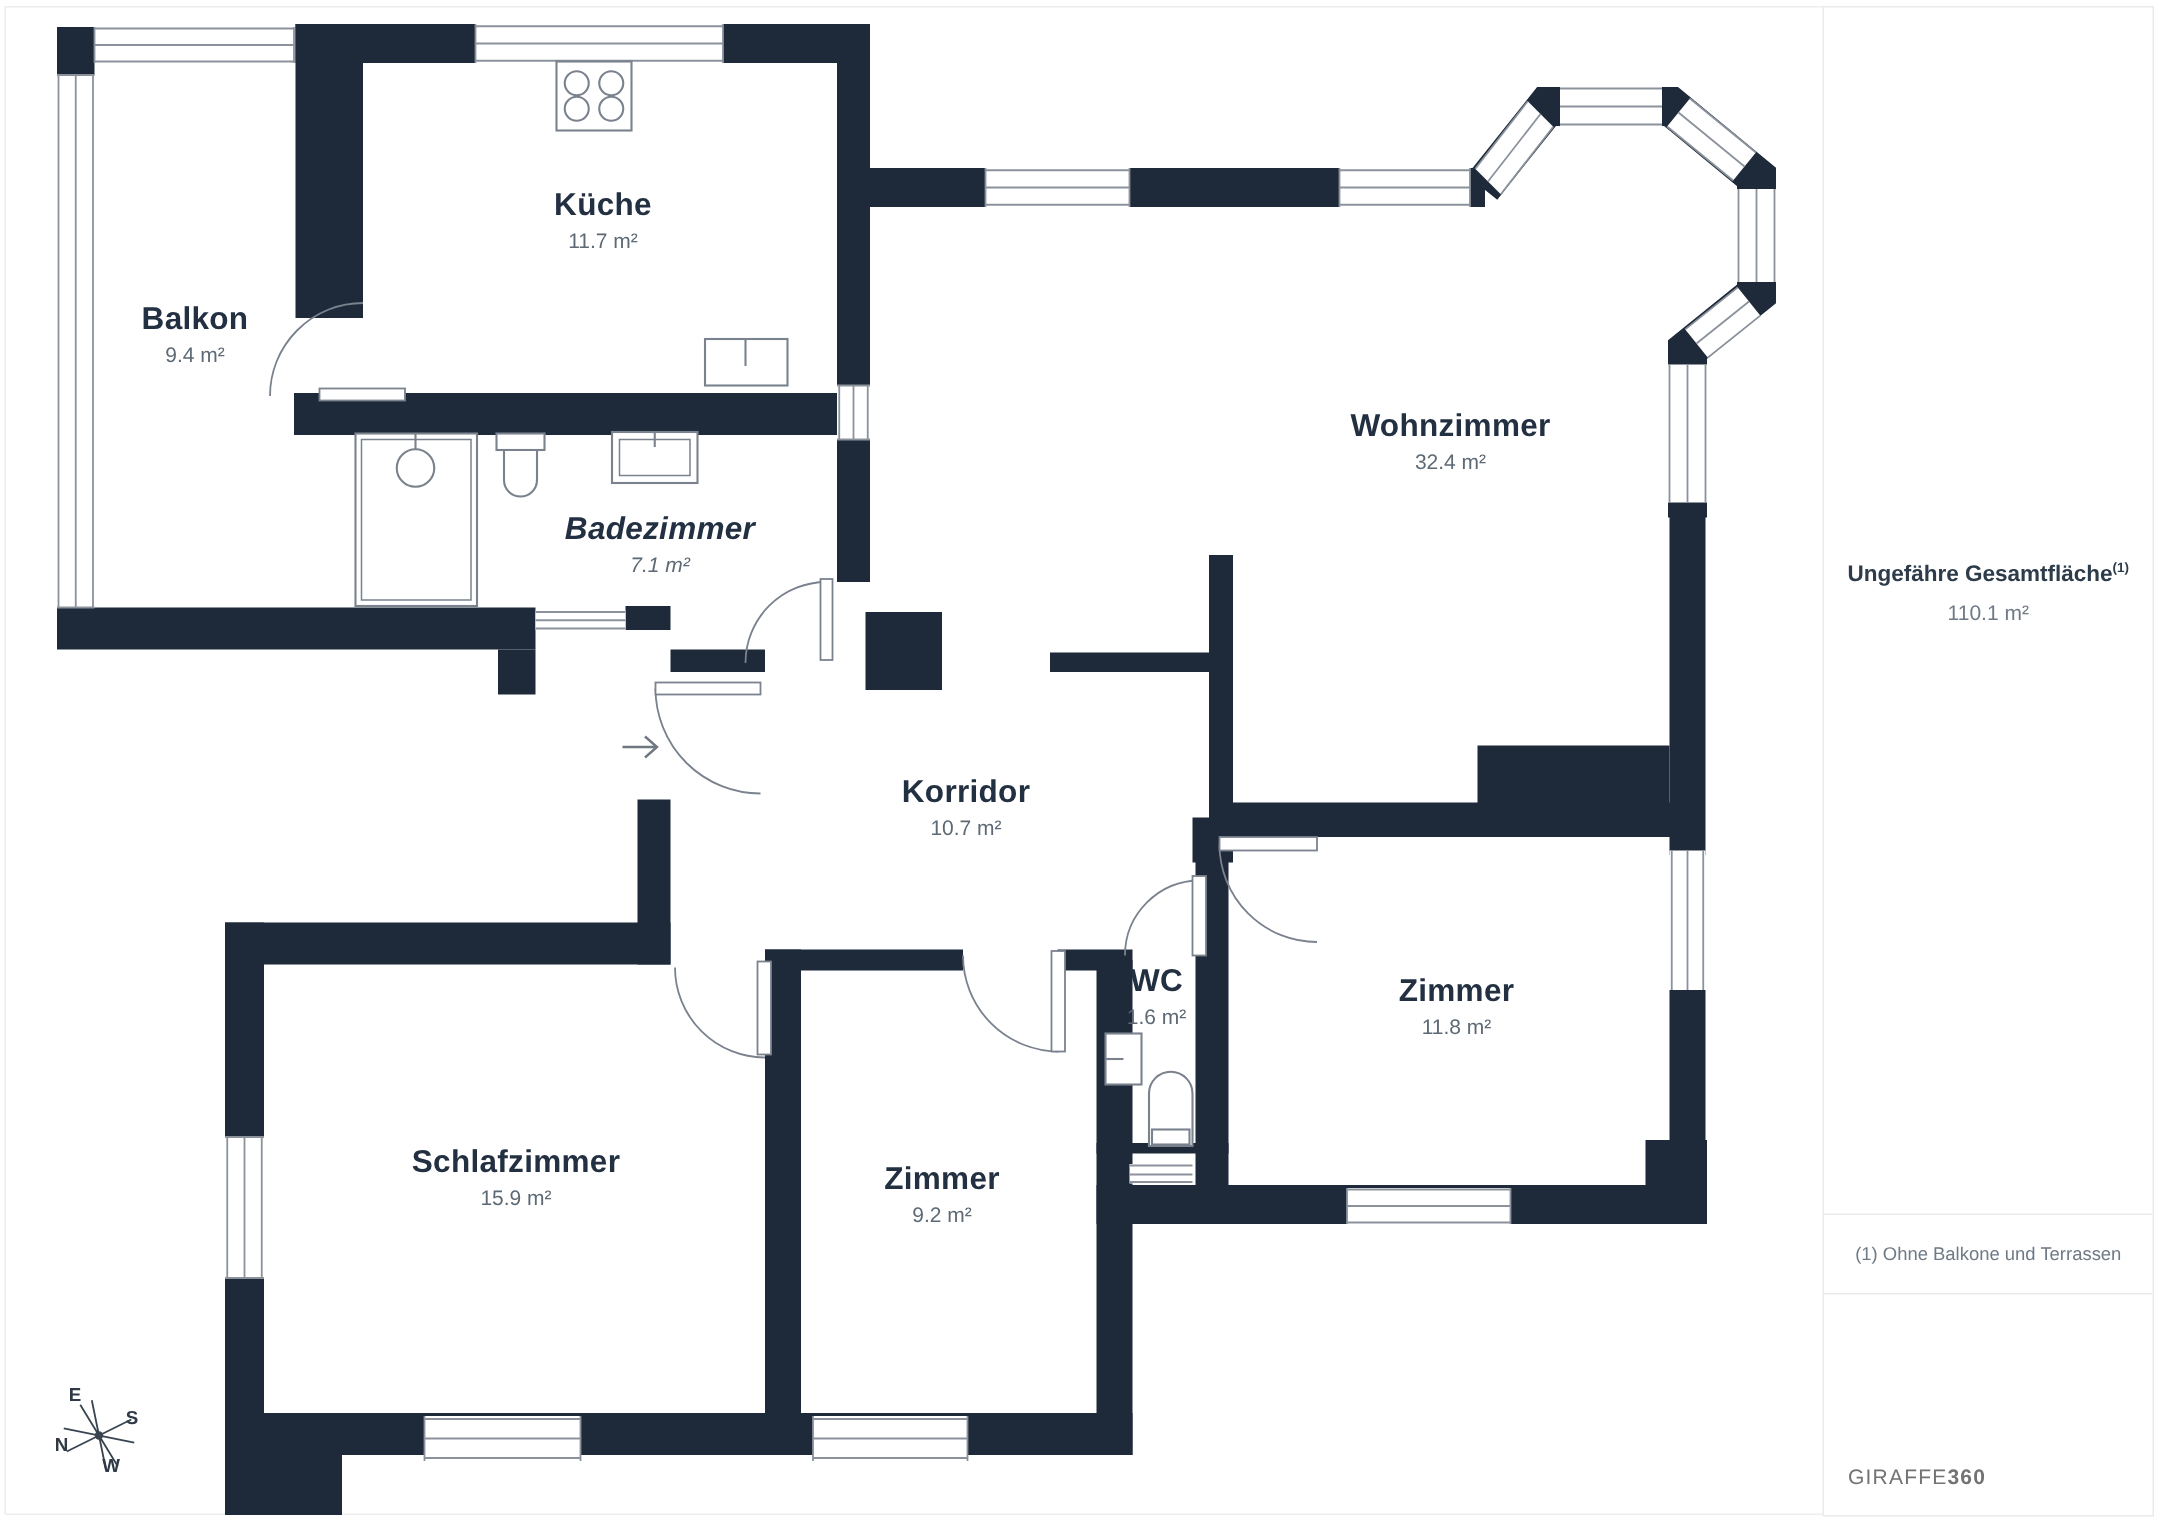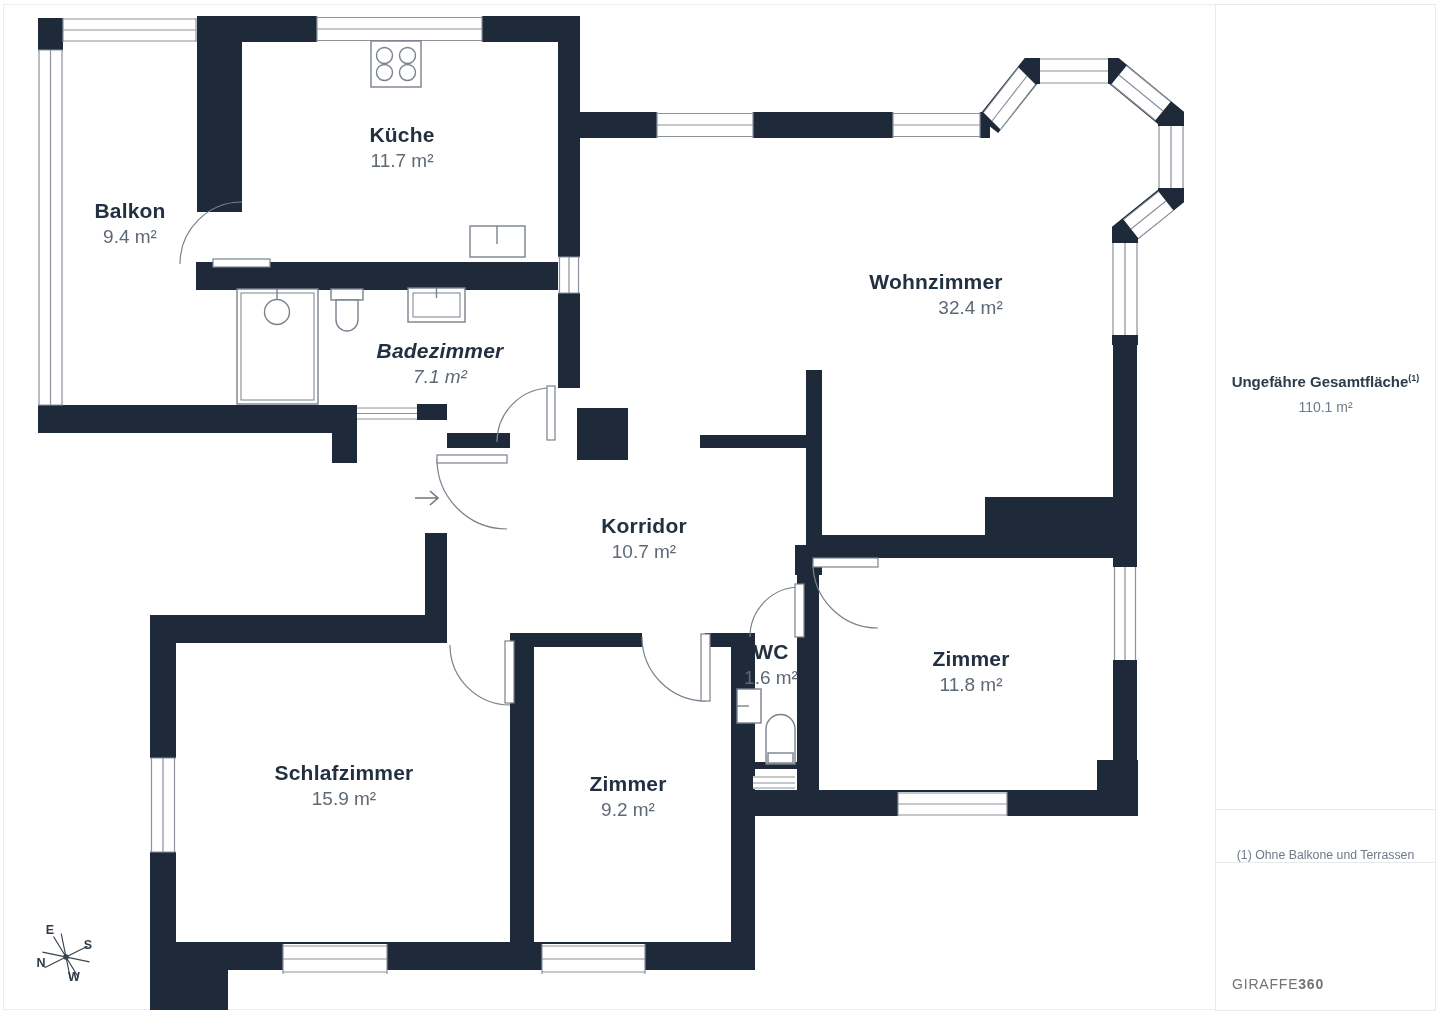--- a/index.html
+++ b/index.html
@@ -3,32 +3,32 @@
 <meta charset="utf-8">
 <style>
   html,body{margin:0;padding:0;background:#ffffff;width:1440px;height:1019px;overflow:hidden;
     font-family:"Liberation Sans", sans-serif;}
   #page{position:relative;width:1440px;height:905px;background:#fff;}
   #page-frame{position:absolute;left:3px;top:4px;width:1432px;height:1006px;border:1px solid #ededed;box-sizing:border-box;}
   #plan-svg{position:absolute;left:0;top:0;}
   
   .room-label{position:absolute;transform:translate(-50%,-50%);text-align:center;white-space:nowrap;}
   .room-label .rname{font-size:21px;font-weight:bold;color:#223042;letter-spacing:.2px;}
-  .room-label .rarea{font-size:19px;color:#5d6974;margin-top:3px;}
+  .room-label .rarea{font-size:14px;color:#5d6974;margin-top:3px;}
   
   .compass-letter{position:absolute;transform:translate(-50%,-50%);font-size:12.5px;font-weight:bold;color:#2f3a46;}
   
   #sidebar{position:absolute;left:1215px;top:4px;width:221px;height:1007px;background:#fff;
     border:1px solid #e8eaec;box-sizing:border-box;}
   #summary{position:absolute;top:368px;left:0;width:100%;text-align:center;}
   #summary .stitle{font-size:15px;font-weight:bold;color:#2d3b4a;}
   #summary .stitle sup{font-size:9px;}
   #summary .stotal{font-size:14px;color:#6e7a86;margin-top:9px;}
   #footnote-box{position:absolute;top:804px;left:0;width:100%;height:54px;box-sizing:border-box;
-    border-top:1px solid #e8eaec;border-bottom:1px solid #e8eaec;display:flex;align-items:flex-end;justify-content:center;}
+    border-top:1px solid #e8eaec;border-bottom:1px solid #e8eaec;display:flex;align-items:center;justify-content:center;}
   #footnote-box .ftext{font-size:12.3px;color:#6e7a86;}
   #disclaimer{position:absolute;top:876px;left:0;width:100%;box-sizing:border-box;padding:0 12px;
     text-align:center;font-size:12.3px;line-height:17px;color:#6e7a86;}
   #brand{position:absolute;top:971px;left:16px;width:100%;text-align:left;font-size:14px;color:#737373;letter-spacing:.8px;}
   #brand .b1{font-weight:400;}
   #brand .b2{font-weight:bold;}
 </style>
 </head>
 <body>
 
@@ -249,21 +249,21 @@
         <div class="rarea">11.7 m²</div>
       </div>
       <div class="room-label" style="left: 130px; top: 223px;">
         <div class="rname">Balkon</div>
         <div class="rarea">9.4 m²</div>
       </div>
       <div class="room-label" style="left: 440px; top: 363px; font-style: italic;">
         <div class="rname">Badezimmer</div>
         <div class="rarea">7.1 m²</div>
       </div>
-      <div class="room-label" style="left: 936px; top: 294px; text-align: right;">
+      <div class="room-label" style="left: 967px; top: 294px;">
         <div class="rname">Wohnzimmer</div>
         <div class="rarea">32.4 m²</div>
       </div>
       <div class="room-label" style="left: 632px; top: 538px; margin-left: 12px;">
         <div class="rname">Korridor</div>
         <div class="rarea">10.7 m²</div>
       </div>
       <div class="room-label" style="left: 771px; top: 664px;">
         <div class="rname">WC</div>
         <div class="rarea">1.6 m²</div>

